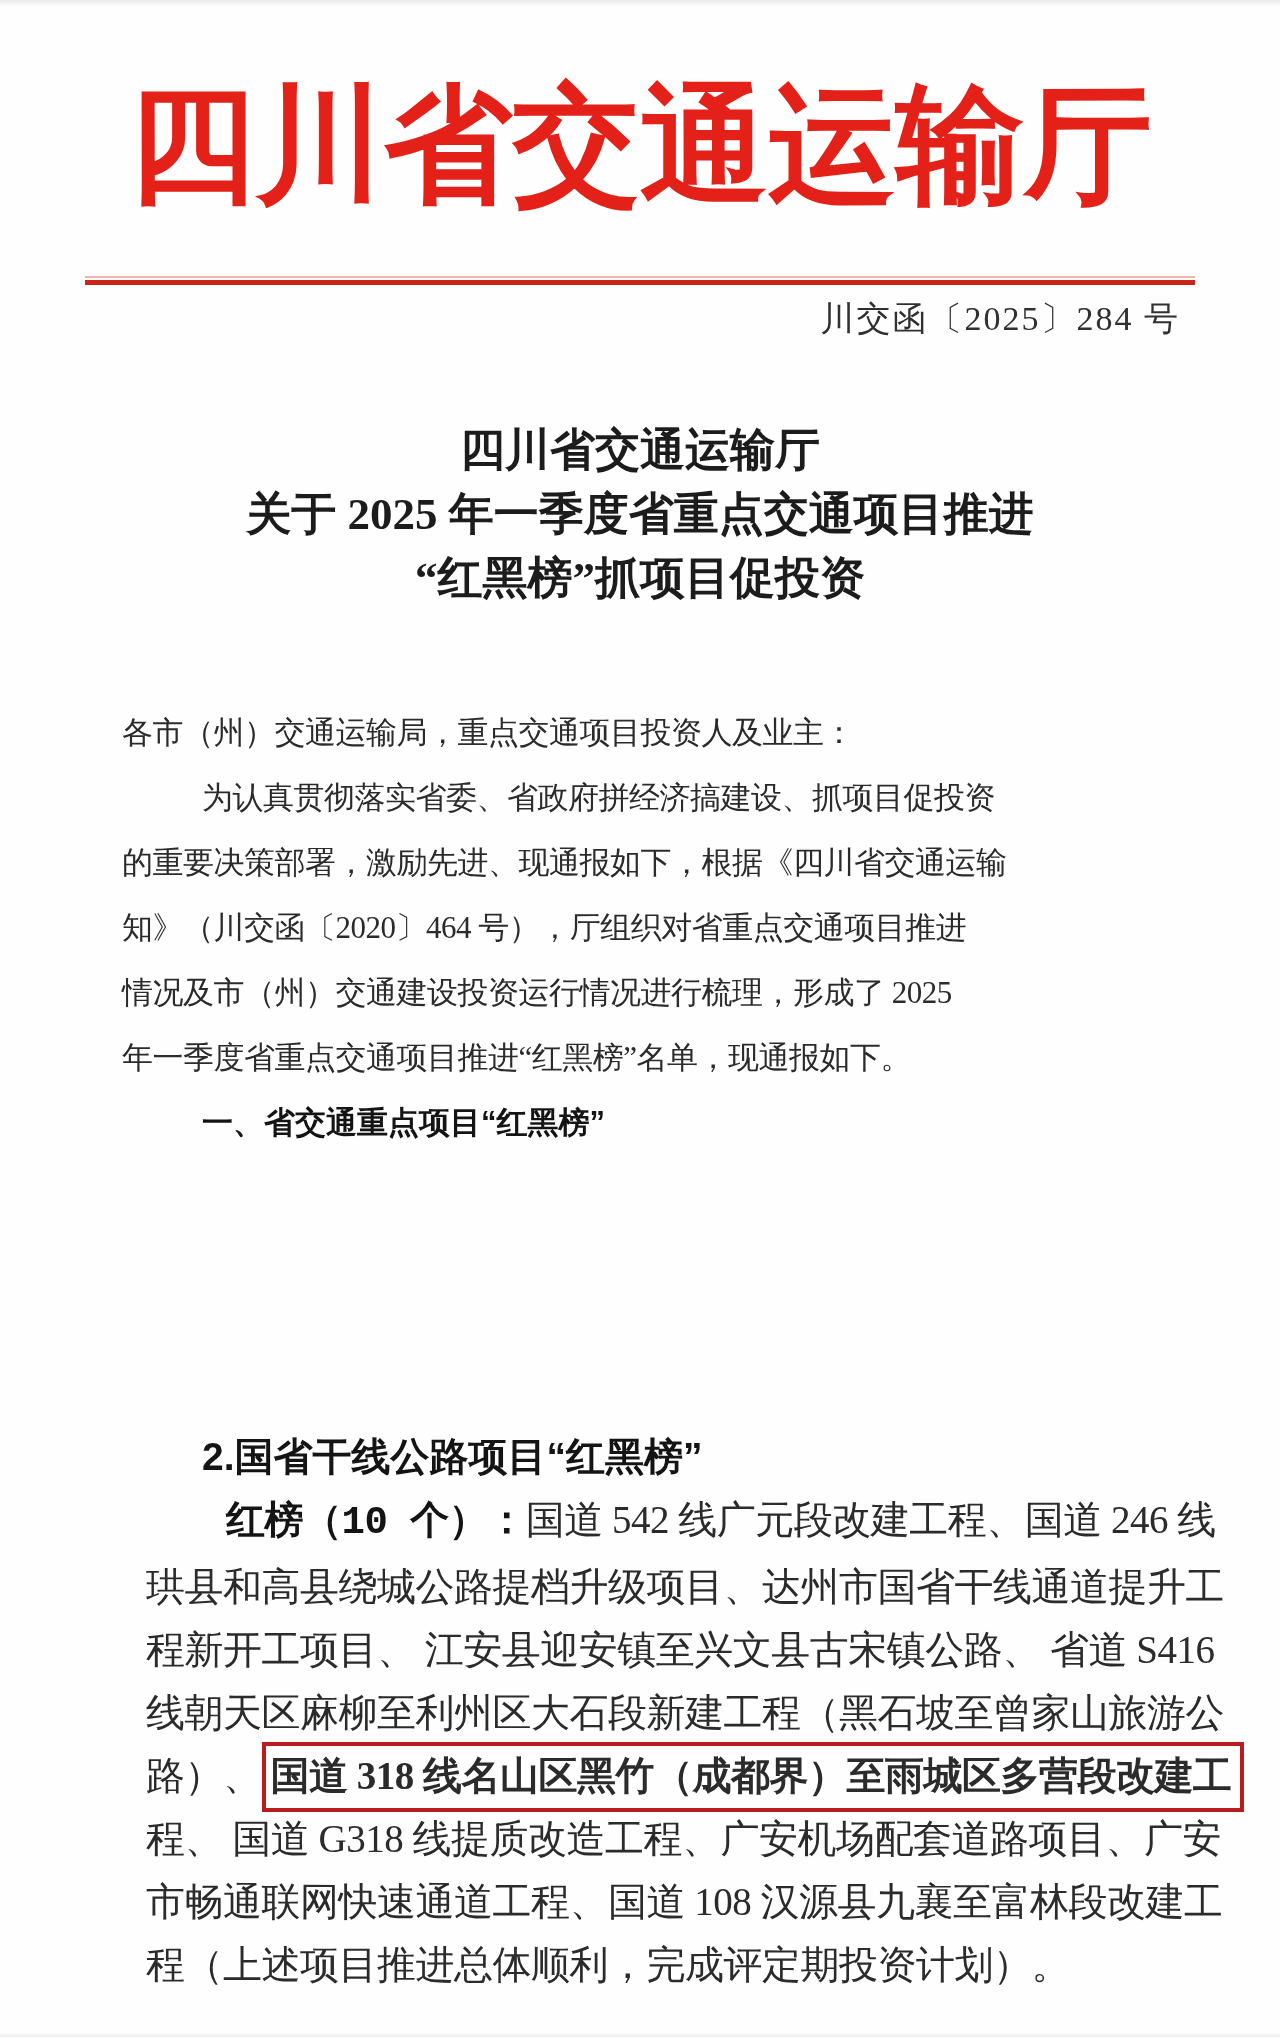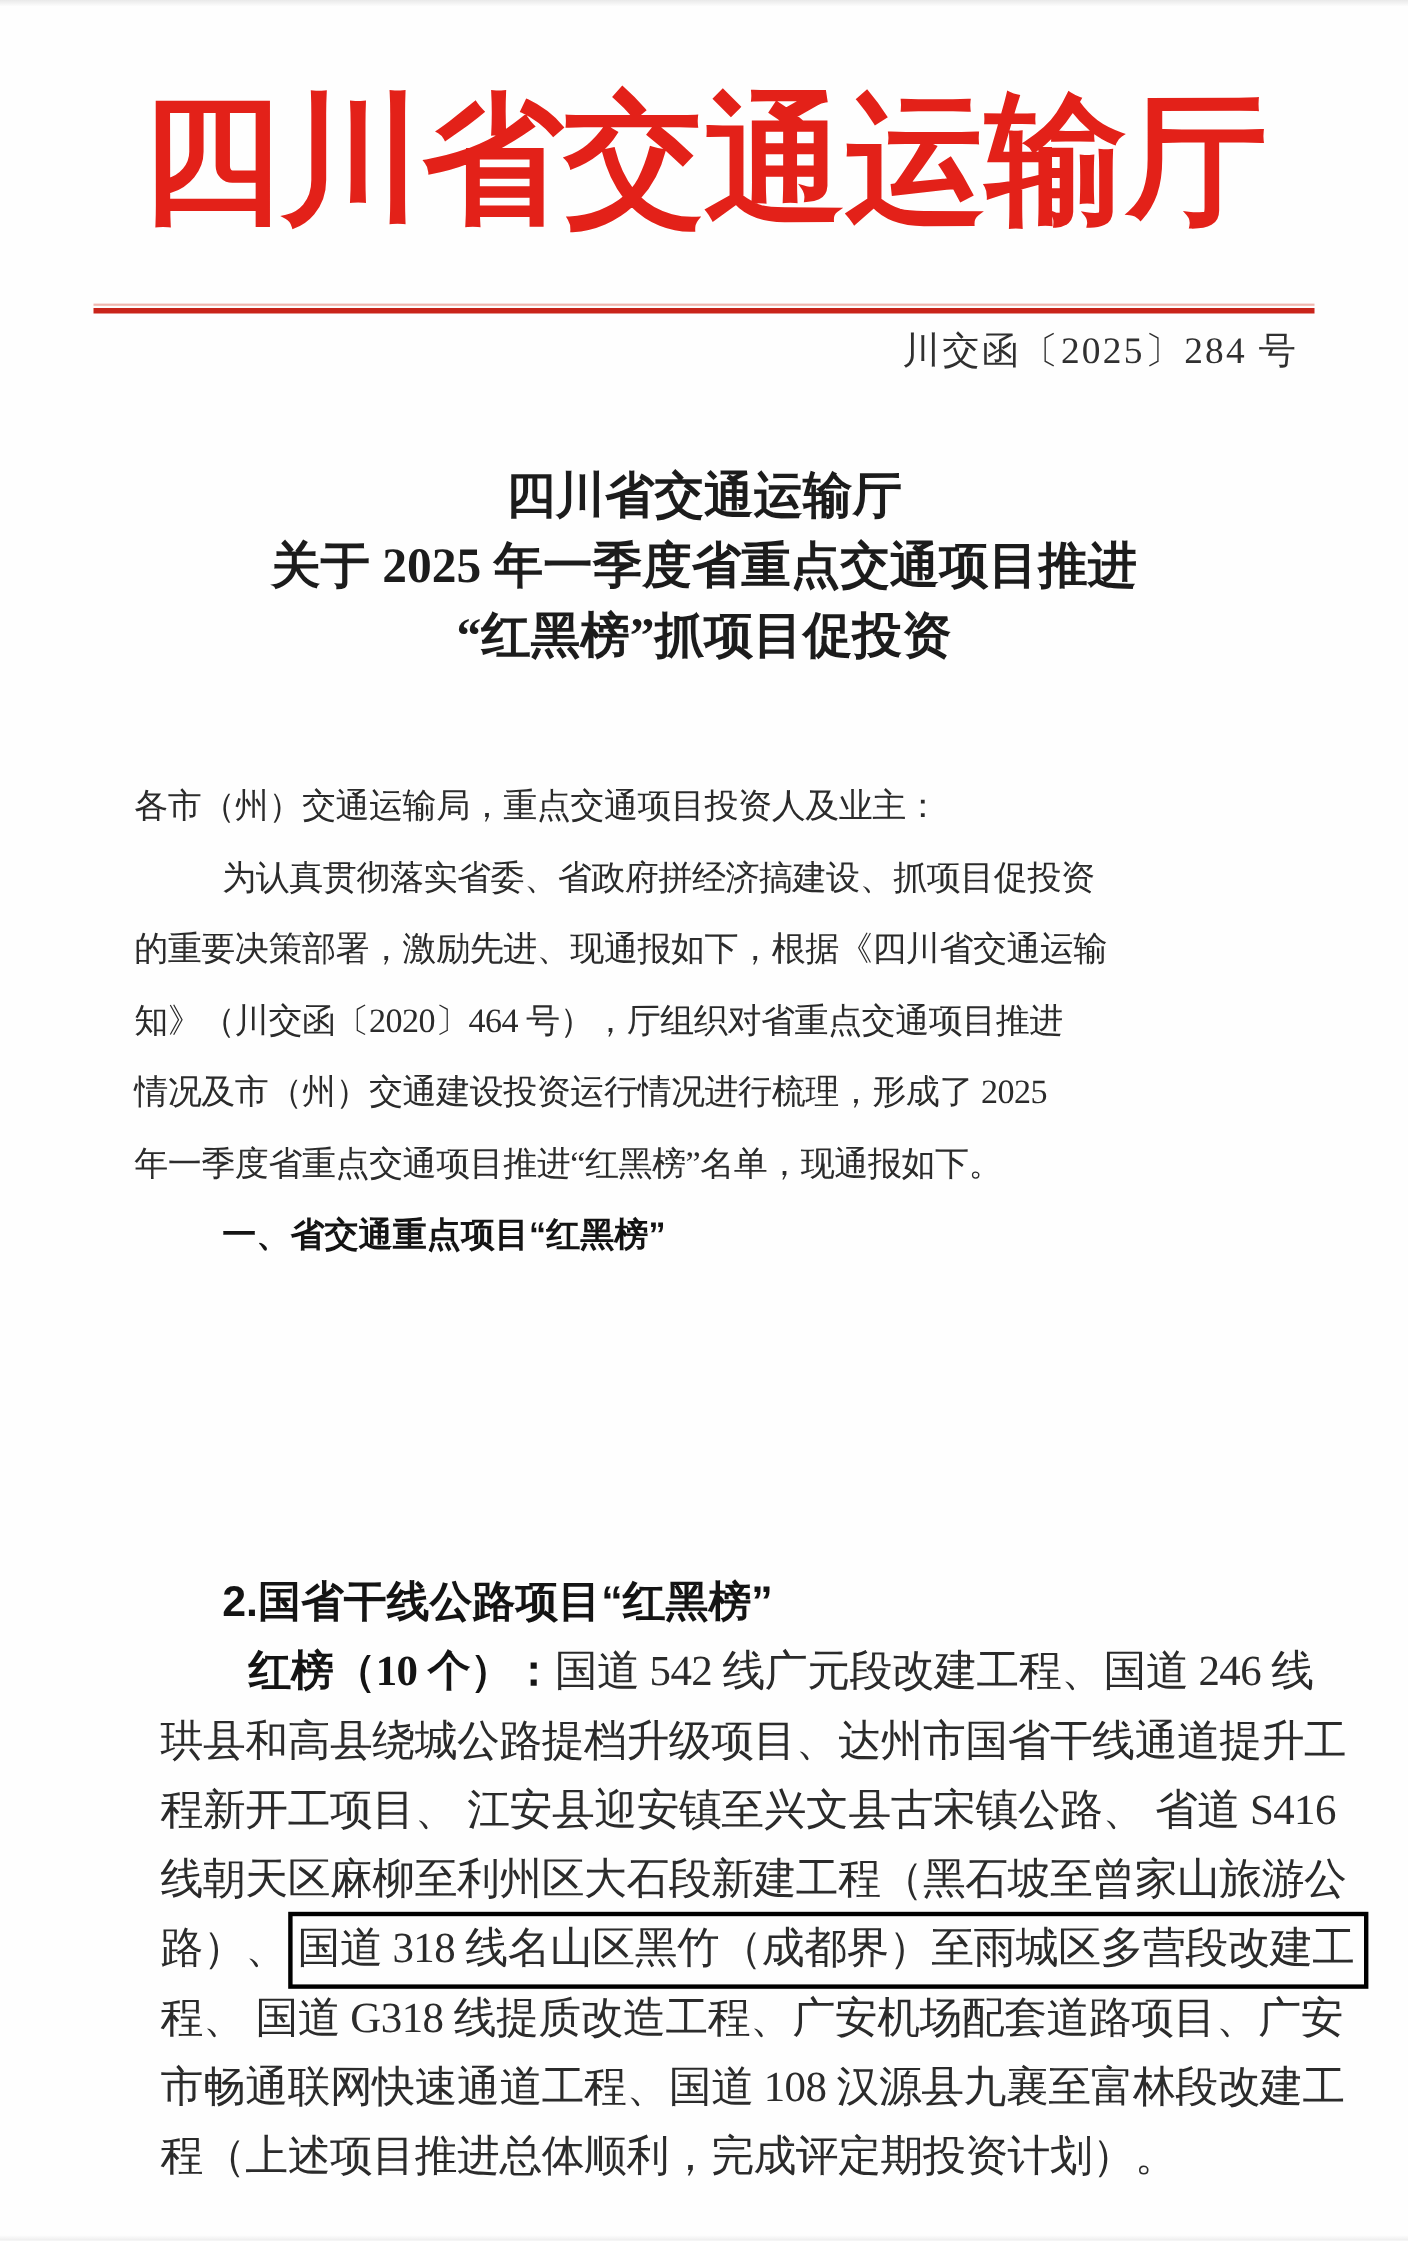--- a/index.html
+++ b/index.html
@@ -47,26 +47,27 @@
   .sec1-heading{padding-left:80px;}
 
   .section2-block{
     position:absolute;top:1425px;left:122px;width:1045px;
     font-size:39px;line-height:63px;letter-spacing:-0.5px;
     color:#2b2b2b;
     margin-left:24px;
   }
   .sec2-heading{padding-left:56px;}
   .label-hei{
-    font-family:Liberation Serif, serif;
+    font-family:Liberation Mono, monospace;
     font-weight:bold;color:#141414;
   }
   .redbox{
-    border:4px solid #000000;
+    border:4px solid #b91c1c;
     padding:8px 8px 11px 5px;
+    font-weight:bold;
   }
   .partial-bottom{
     position:absolute;top:1947px;left:175px;
     font-size:38px;color:#8a8a8a;opacity:.5;
     height:15px;overflow:hidden;white-space:nowrap;
   }
 </style>
 </head>
 <body>
 

